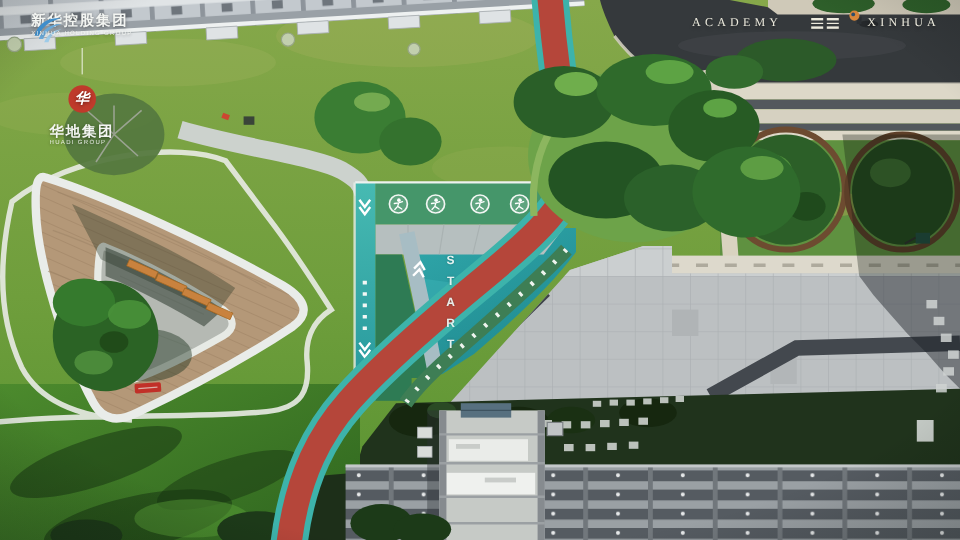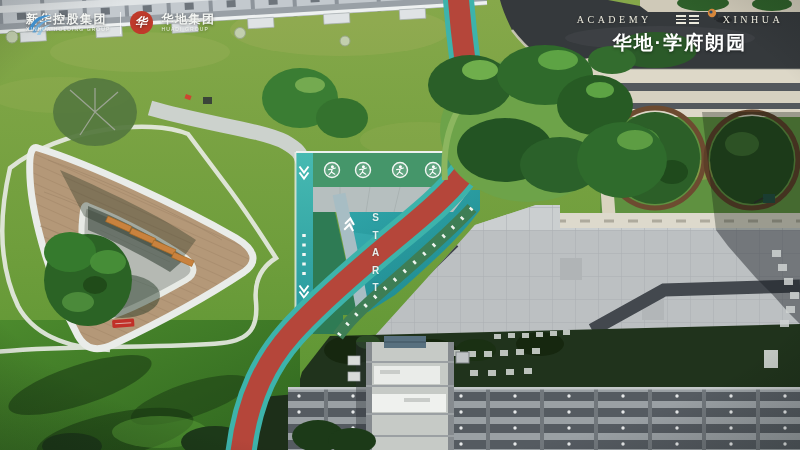--- a/index.html
+++ b/index.html
@@ -1,21 +1,21 @@
 <!DOCTYPE html>
 <html><head>
 <meta charset="utf-8">
 <style>
   html,body{margin:0;padding:0;background:#111;}
   .stage{position:relative;width:800px;height:450px;overflow:hidden;
          font-family:"Liberation Sans",sans-serif;background:#76a142;}
   .stage svg{position:absolute;left:0;top:0;}
   .ovl{position:absolute;color:#f3f5f2;text-shadow:0 1px 3px rgba(0,0,0,.45);}
   
-  .logos{left:26px;top:11px;display:flex;align-items:center;gap:9px;}
+  .logos{left:26px;top:11px;display:flex;align-items:center;gap:9px;flex-direction:column;}
   .lg-txt{display:flex;flex-direction:column;line-height:1;}
   .lg-cn{font-size:12px;font-weight:bold;letter-spacing:1.5px;white-space:nowrap;}
   .lg-en{font-size:5px;letter-spacing:1.1px;margin-top:2.5px;opacity:.92;white-space:nowrap;}
   .lg-div{width:1px;height:22px;background:rgba(255,255,255,.72);}
   .huadi-badge{width:23px;height:23px;border-radius:50%;background:#bf3a2b;
        display:flex;align-items:center;justify-content:center;flex:0 0 auto;}
   .huadi-badge span{color:#fff;font-size:12px;font-weight:bold;font-style:italic;}
   
   .banner{right:10px;top:14px;width:220px;text-align:center;}
   .banner-row{display:flex;align-items:center;justify-content:center;gap:24px;
@@ -383,16 +383,15 @@
             <i></i>
           </span>
       <span class="col">
             <i></i>
             <i></i>
             <i></i>
           </span>
     </span>
     <span>XINHUA</span>
   </div>
-  <div class="proj">华地·学府朗园</div>
 </div>
 
 </div>
 
 </body></html>

